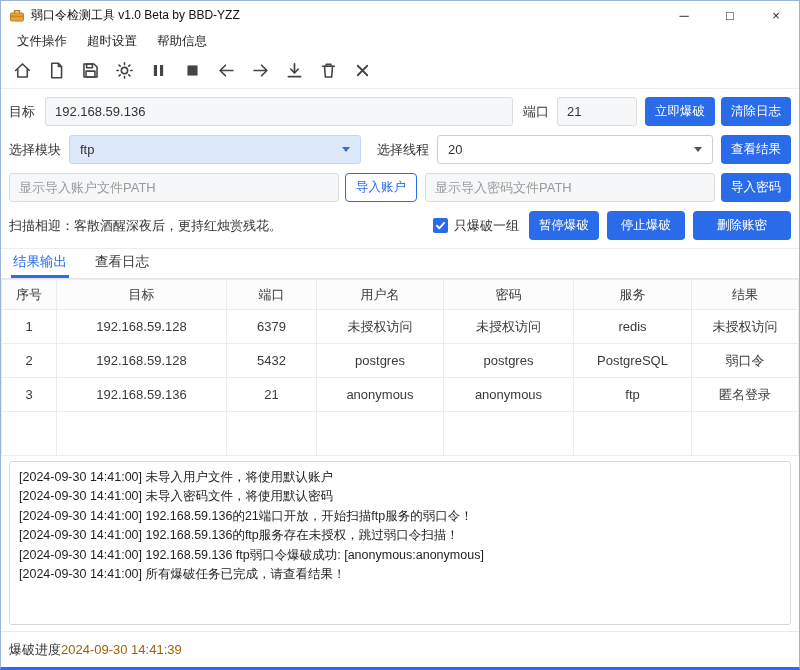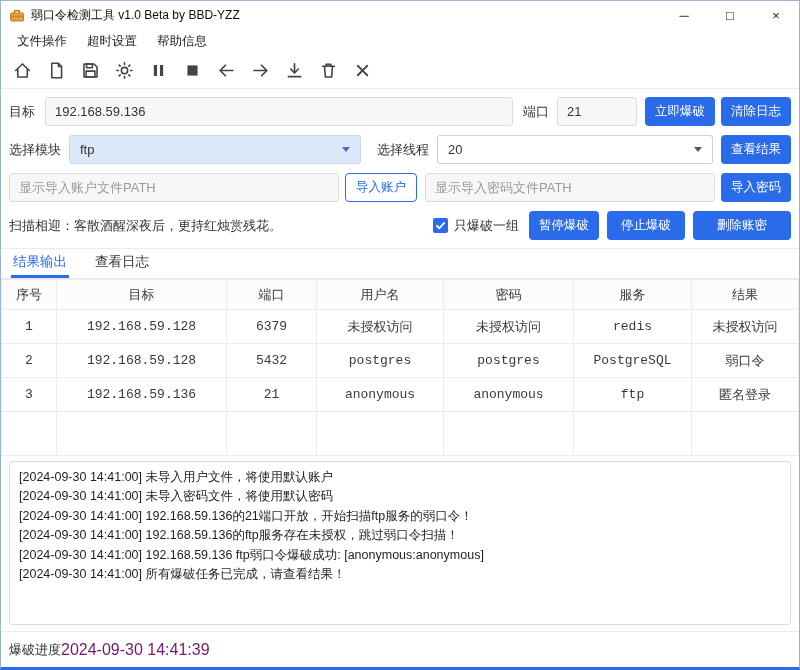--- a/index.html
+++ b/index.html
@@ -49,38 +49,38 @@
   .gap6{ margin-left:6px; } .gap8{ margin-left:8px; } .gap10{ margin-left:10px; } .gap16{ margin-left:16px; }
 
   
   .tabs{ height:30px; display:flex; align-items:stretch; gap:24px; padding-left:10px;
     border-bottom:1px solid #e6e6e6; flex:0 0 auto; }
   .tab{ display:flex; align-items:center; font-size:13.5px; color:#333; border-bottom:3px solid transparent;
     padding:0 2px; cursor:default; }
   .tab.active{ color:var(--accent); border-bottom-color:var(--accent); }
 
   
-  table{ width:100%; border-collapse:collapse; table-layout:fixed; flex:0 0 auto;font-family:Liberation Mono, monospace; }
+  table{ width:100%; border-collapse:collapse; table-layout:fixed; flex:0 0 auto; }
   th,td{ border:1px solid #ececec; font-size:13px; color:#3a3a3a; text-align:center; font-weight:normal; }
   th{ height:30px; background:#fcfcfc; }
   td{ height:34px; }
   tr.filler td{ height:44px; border-top:none; }
 
   
   .logbox{ flex:1 1 auto; margin:5px 8px 6px 8px; border:1px solid #d8d8d8; border-radius:3px;
     padding:6px 9px; overflow:hidden; }
   .logline{ font-size:12.5px; color:#1f1f1f; line-height:1.55; white-space:nowrap; }
 
   
   .statusbar{ height:36px; flex:0 0 auto; border-top:1px solid #eaeaea; display:flex; align-items:center;
     padding:0 8px; }
   .progress{ flex:1; height:24px; background:#e9edf5; border-radius:8px; margin:0 10px; overflow:hidden; }
   .progress-fill{ height:100%; background:var(--accent); border-radius:8px; display:flex;
     align-items:center; justify-content:center; color:#fff; font-size:12.5px; }
-  .timestamp{ font-size:16px; color:#701a75; white-space:nowrap; }
+  .timestamp{ font-size:13px; color:#a16207; white-space:nowrap; }
 </style>
 </head>
 <body>
 
 <div class="window">
 
   <div class="titlebar">
     <span class="app-icon">
       <svg width="16" height="16" viewBox="0 0 16 16">
         <rect x="1.5" y="6" width="13" height="8" rx="1.2" fill="#eaa13c" stroke="#b97c1f" stroke-width="1"></rect>

